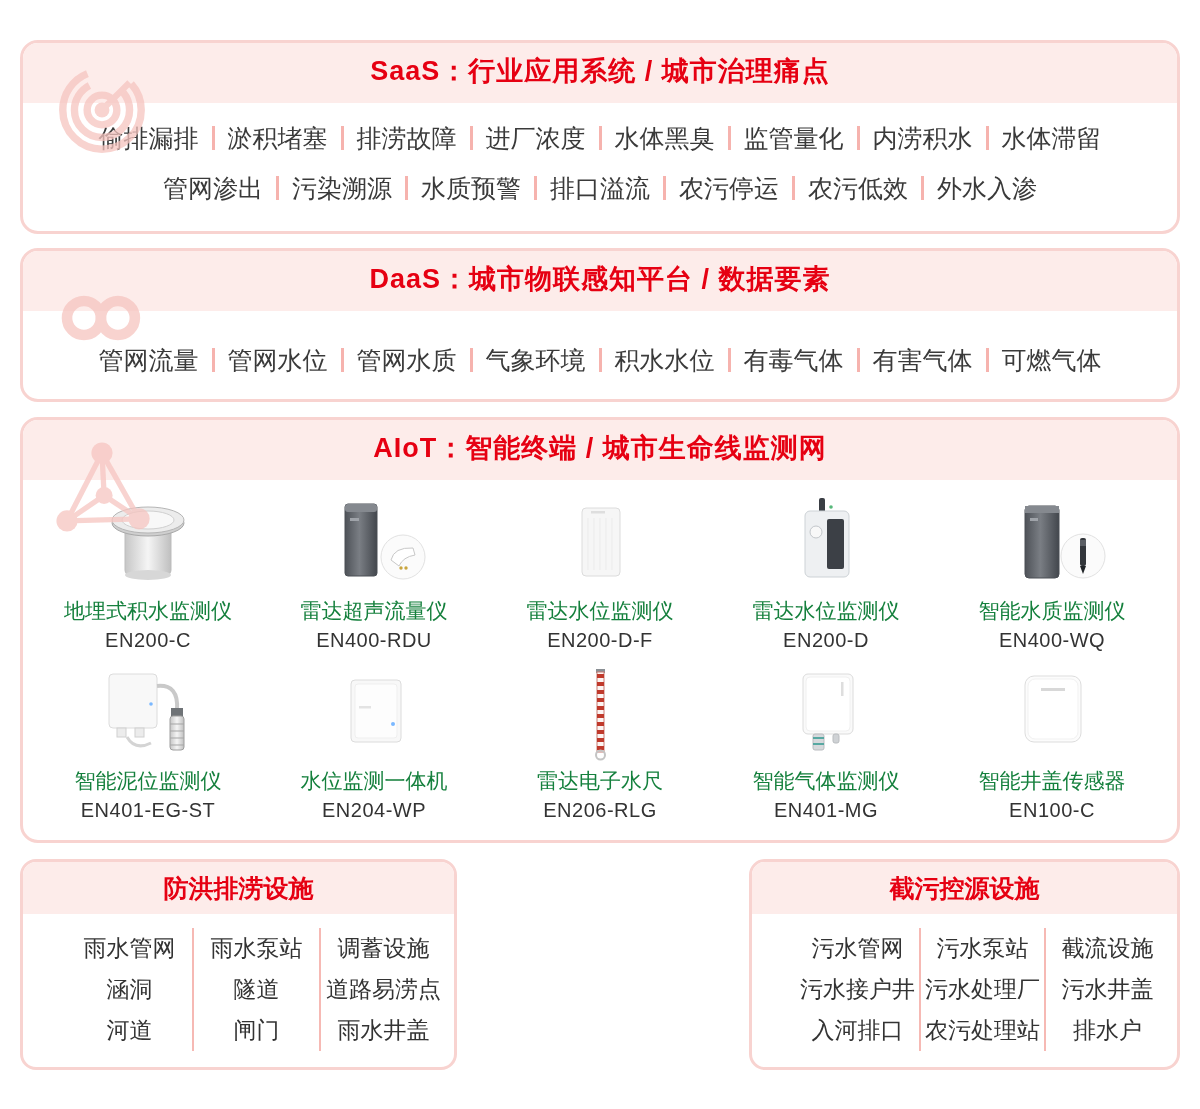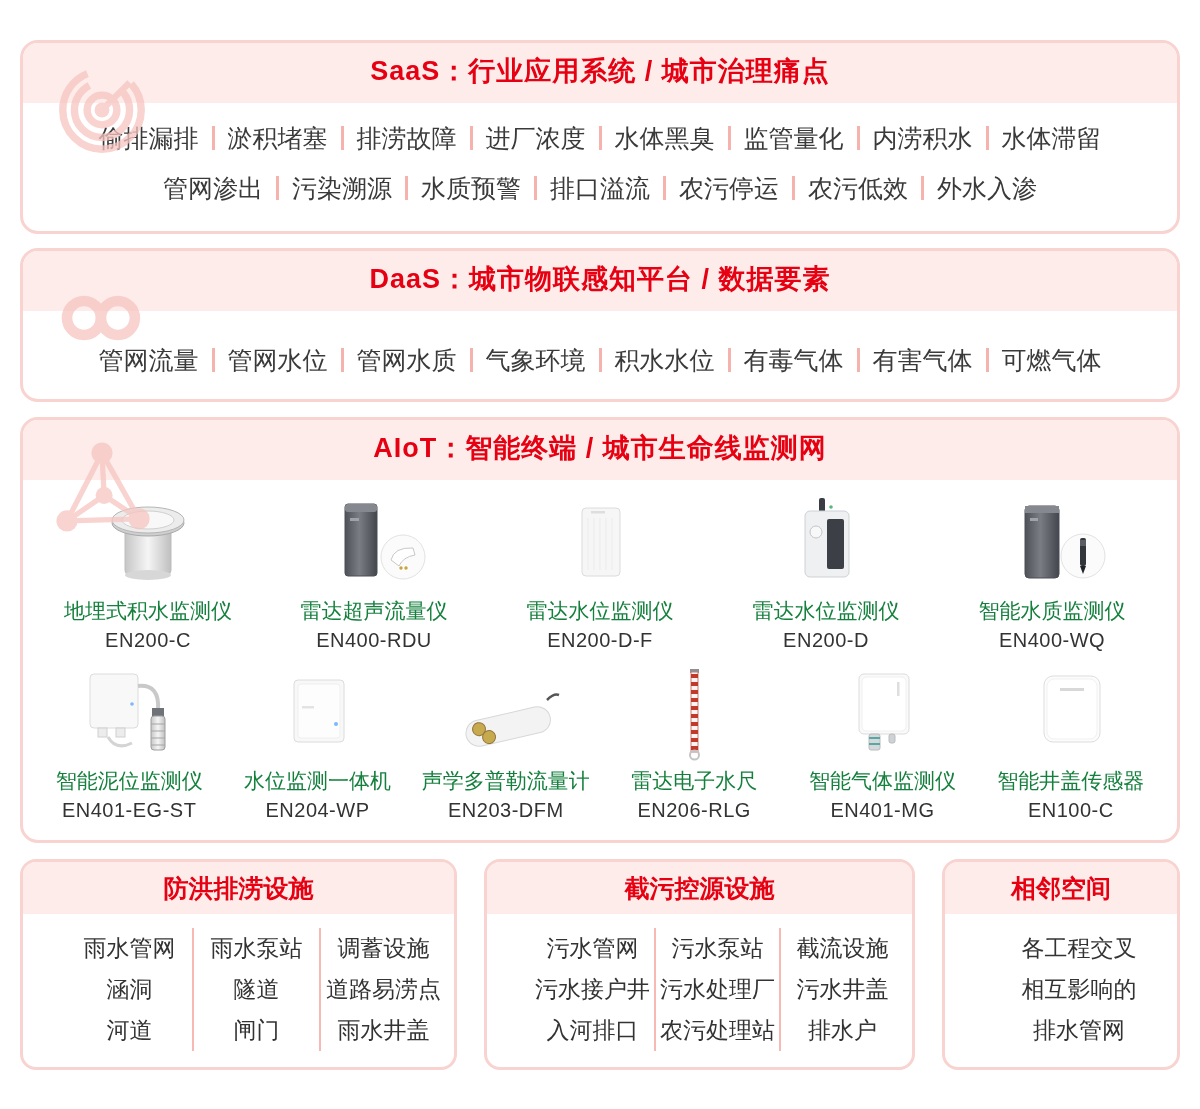--- a/index.html
+++ b/index.html
@@ -217,34 +217,20 @@
           <rect x="50" y="40" width="12" height="2.5" fill="#e3e3e3"></rect>
           <circle cx="84" cy="58" r="2" fill="#7ab8ff"></circle>
         </svg>
       </div>
       <div class="prod-name">水位监测一体机</div>
       <div class="prod-model">EN204-WP</div>
     </div>
     <div class="prod-card">
       <div class="prod-img">
         <svg viewBox="0 0 130 96" width="130" height="96">
-          <path d="M106 34 q7 -7 12 -5" stroke="#555" stroke-width="2.5" fill="none"></path>
-          <g transform="rotate(-13 65 60)">
-            <rect x="24" y="48" width="86" height="26" rx="13" fill="#f3f3f3" stroke="#d7d7d7"></rect>
-            <circle cx="38" cy="57" r="6.5" fill="#c7a94e" stroke="#93763a"></circle>
-            <circle cx="46" cy="67" r="6.5" fill="#c7a94e" stroke="#93763a"></circle>
-          </g>
-        </svg>
-      </div>
-      <div class="prod-name">声学多普勒流量计</div>
-      <div class="prod-model">EN203-DFM</div>
-    </div>
-    <div class="prod-card">
-      <div class="prod-img">
-        <svg viewBox="0 0 130 96" width="130" height="96">
           <rect x="61" y="3" width="9" height="4" fill="#8a8f94"></rect>
           <rect x="62" y="6" width="7" height="80" fill="#fdf4f2" stroke="#c87c74"></rect>
           <rect x="62" y="8" width="7" height="4" fill="#c0392b"></rect>
             <rect x="62" y="16" width="7" height="4" fill="#c0392b"></rect>
           <rect x="62" y="24" width="7" height="4" fill="#c0392b"></rect>
             <rect x="62" y="32" width="7" height="4" fill="#c0392b"></rect>
           <rect x="62" y="40" width="7" height="4" fill="#c0392b"></rect>
             <rect x="62" y="48" width="7" height="4" fill="#c0392b"></rect>
           <rect x="62" y="56" width="7" height="4" fill="#c0392b"></rect>
             <rect x="62" y="64" width="7" height="4" fill="#c0392b"></rect>
@@ -319,21 +305,13 @@
           <span class="fline">污水处理厂</span>
           <span class="fline">农污处理站</span>
         </div>
       <div class="fcol">
           <span class="fline">截流设施</span>
           <span class="fline">污水井盖</span>
           <span class="fline">排水户</span>
         </div>
     </div>
   </section>
-  <section class="fac f3">
-    <div class="fhead">相邻空间</div>
-    <div class="fbody single">
-        <span class="fline">各工程交叉</span>
-        <span class="fline">相互影响的</span>
-        <span class="fline">排水管网</span>
-      </div>
-  </section>
 </div>
 
 </body></html>

